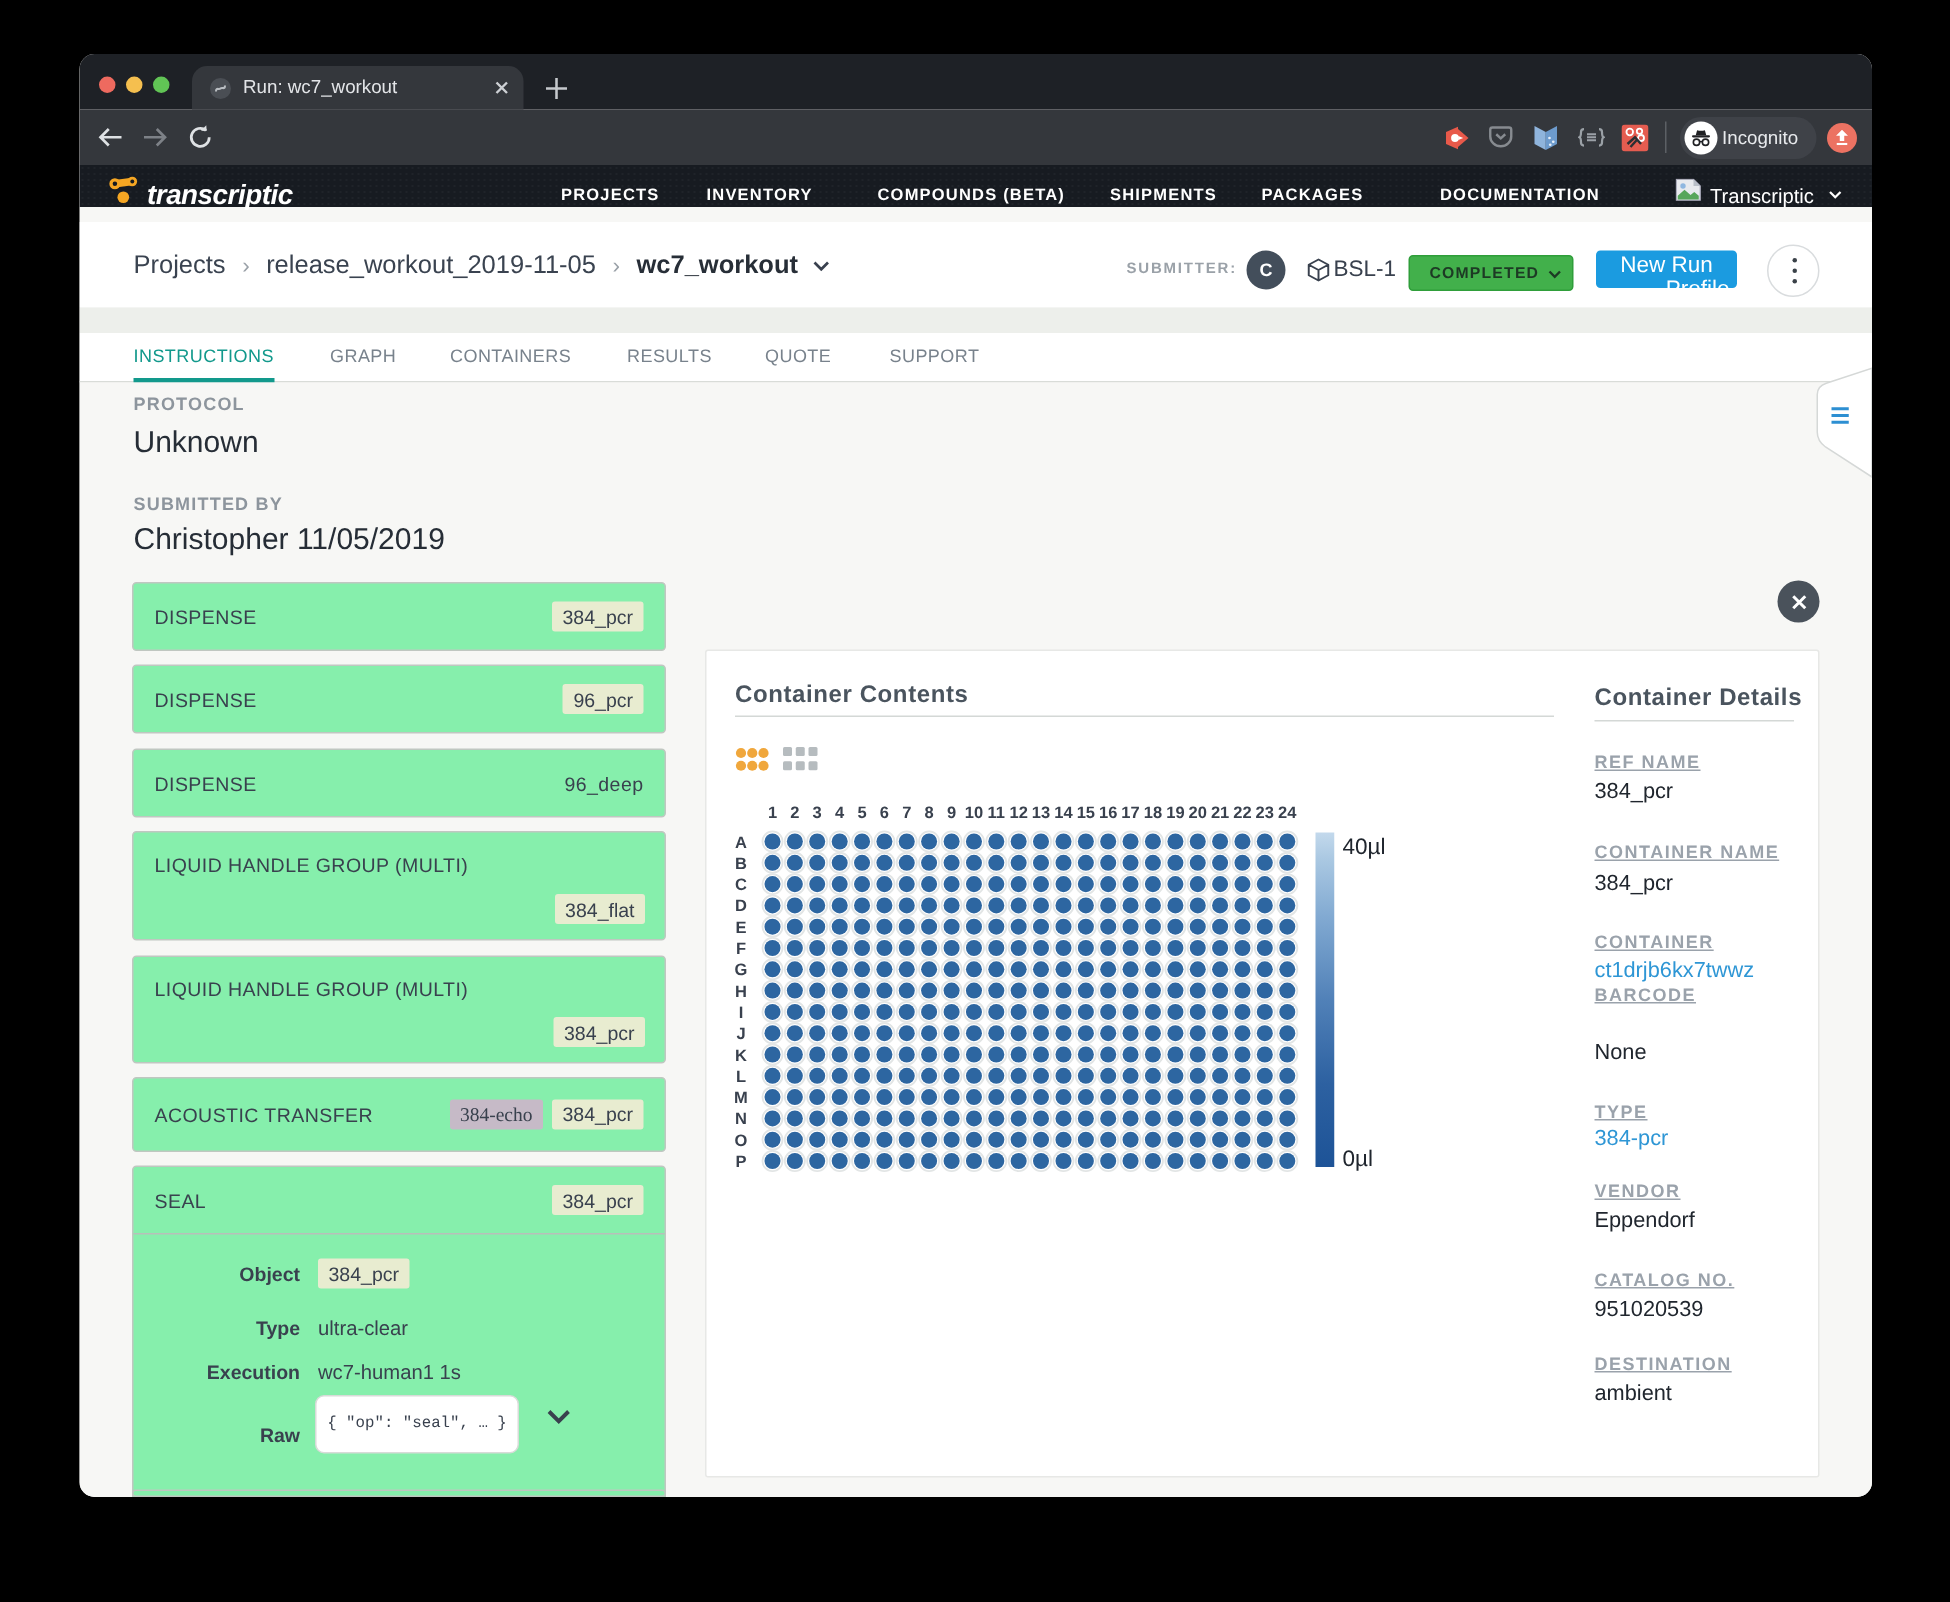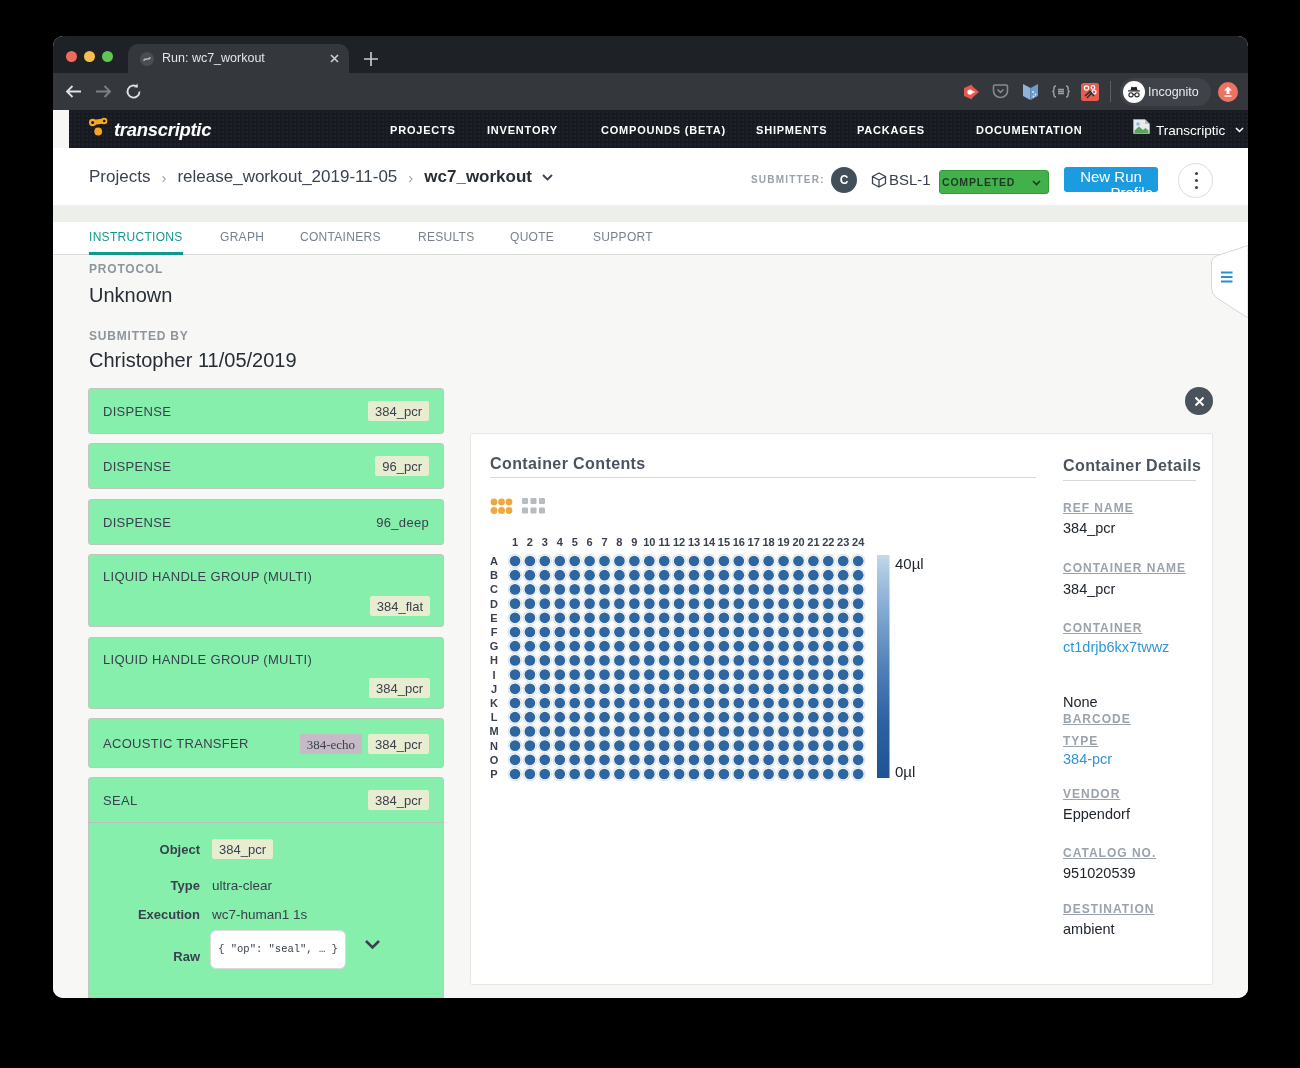--- a/index.html
+++ b/index.html
@@ -7,32 +7,32 @@
 .tabbar { position:absolute; left:0; top:0; width:100%; height:37px; background:#1e2126; }
 .light { position:absolute; top:15px; width:11px; height:11px; border-radius:50%; }
 .btab { position:absolute; left:75px; top:8px; width:221px; height:29px; background:#34373c; border-radius:10px 10px 0 0; }
 .btab .ttl { position:absolute; left:34px; top:0; line-height:29px; font-size:12.5px; color:#e3e5e8; }
 .toolbar { position:absolute; left:0; top:37px; width:100%; height:37px; background:#34373c; }
 .pill { position:absolute; left:103px; top:5px; width:794px; height:28px; border-radius:14px; background:#1e2126; }
 .url { position:absolute; left:32px; top:0; line-height:28px; font-size:13.5px; color:#9aa0a6; white-space:nowrap; }
 .url b { color:#e8eaed; font-weight:normal; }
 .ipill { position:absolute; left:1067px; top:5px; width:91px; height:28px; border-radius:14px; background:#3f4248; }
 .ipill .txt { position:absolute; left:28px; top:0; line-height:28px; font-size:12.5px; color:#e8eaed; }
-.apphead { position:absolute; left:16px; top:74px; width:100%; height:38px; background:#171b21;
+.apphead { position:absolute; left:0; top:74px; width:100%; height:28px; background:#171b21;
   background-image:radial-gradient(rgba(255,255,255,.035) 1px, transparent 1px); background-size:4px 4px; }
 .logo-txt { position:absolute; left:45px; top:8.5px; font-size:18.5px; font-style:italic; font-weight:bold; color:#fff; letter-spacing:-0.3px; }
 .nav { position:absolute; top:14px; font-size:11px; font-weight:bold; letter-spacing:0.8px; color:#fff; }
 .acct { position:absolute; left:1087px; top:13px; font-size:13.5px; color:#fff; }
 .crumb { position:absolute; left:0; top:112px; width:100%; height:57px; background:#fff; }
 .bc { position:absolute; left:36px; top:16px; height:26px; display:flex; align-items:center; font-size:17px; color:#3a4350; }
 .bc .sep { color:#9aa1a8; margin:0 11px; font-size:15px; }
 .sublab { position:absolute; left:698px; top:26px; font-size:10px; font-weight:bold; letter-spacing:1.2px; color:#9aa1a8; }
 .avatar { position:absolute; left:778px; top:19px; width:26px; height:26px; border-radius:50%; background:#434e5b; color:#fff; font-size:12px; font-weight:bold; text-align:center; line-height:26px; }
 .bsl { position:absolute; left:836px; top:23px; font-size:15px; color:#39414e; }
-.btn-completed { position:absolute; left:886px; top:22px; width:110px; height:24px; background:#42b04b; border:1px solid #2f9e3a; border-radius:3px; color:#1d3a24; font-size:10.5px; font-weight:bold; letter-spacing:0.8px; line-height:22px; padding-left:2px; }
+.btn-completed { position:absolute; left:886px; top:22px; width:110px; height:24px; background:#42b04b; border:1px solid #2f9e3a; border-radius:3px; color:#1d3a24; font-size:10.5px; font-weight:bold; letter-spacing:0.8px; line-height:22px; padding-left:13px; }
 .btn-newrun { position:absolute; left:1011px; top:19px; width:94px; height:25px; background:#1b9be0; border-radius:3px; overflow:hidden; color:#fff; font-size:15px; }
 .dots-circle { position:absolute; left:1124.5px; top:14.5px; width:35px; height:35px; border-radius:50%; background:#fff; border:1px solid #d9dcde; }
 .dots-circle i { position:absolute; left:16px; width:3.2px; height:3.2px; border-radius:50%; background:#3a4148; }
 .band { position:absolute; left:0; top:169px; width:100%; height:17px; background:#edefeb; }
 .tabsrow { position:absolute; left:0; top:186px; width:100%; height:33px; background:#fff; border-bottom:1px solid #d9dcd8; }
 .tabsrow .t { position:absolute; top:0; height:33px; line-height:31px; font-size:12px; letter-spacing:0.3px; color:#78828c; }
 .tabsrow .t.on { color:#12998c; border-bottom:3px solid #12998c; }
 .content { position:absolute; left:0; top:219px; width:100%; height:743px; background:#f7f7f5; }
 .minilab { position:absolute; font-size:12px; font-weight:bold; letter-spacing:.8px; color:#8d959d; }
 .bigval { position:absolute; font-size:20px; color:#262d36; }
@@ -393,21 +393,21 @@
     </svg>
 
   <div class="h2" style="left:1010px;top:421px">Container Details</div>
   <div class="hr" style="left:1010px;top:444px;width:133px"></div>
   <div class="dlab" style="top:465px">REF NAME</div>
     <div class="dval" style="top:484px">384_pcr</div>
     <div class="dlab" style="top:525px">CONTAINER NAME</div>
     <div class="dval" style="top:545px">384_pcr</div>
     <div class="dlab" style="top:585px">CONTAINER</div>
     <div class="dval link" style="top:603px">ct1drjb6kx7twwz</div>
-    <div class="dlab" style="top:676px">BARCODE</div>
+    <div class="dlab" style="top:620px">BARCODE</div>
     <div class="dval" style="top:658px">None</div>
     <div class="dlab" style="top:698px">TYPE</div>
     <div class="dval link" style="top:715px">384-pcr</div>
     <div class="dlab" style="top:751px">VENDOR</div>
     <div class="dval" style="top:770px">Eppendorf</div>
     <div class="dlab" style="top:810px">CATALOG NO.</div>
     <div class="dval" style="top:829px">951020539</div>
     <div class="dlab" style="top:866px">DESTINATION</div>
     <div class="dval" style="top:885px">ambient</div>
 

